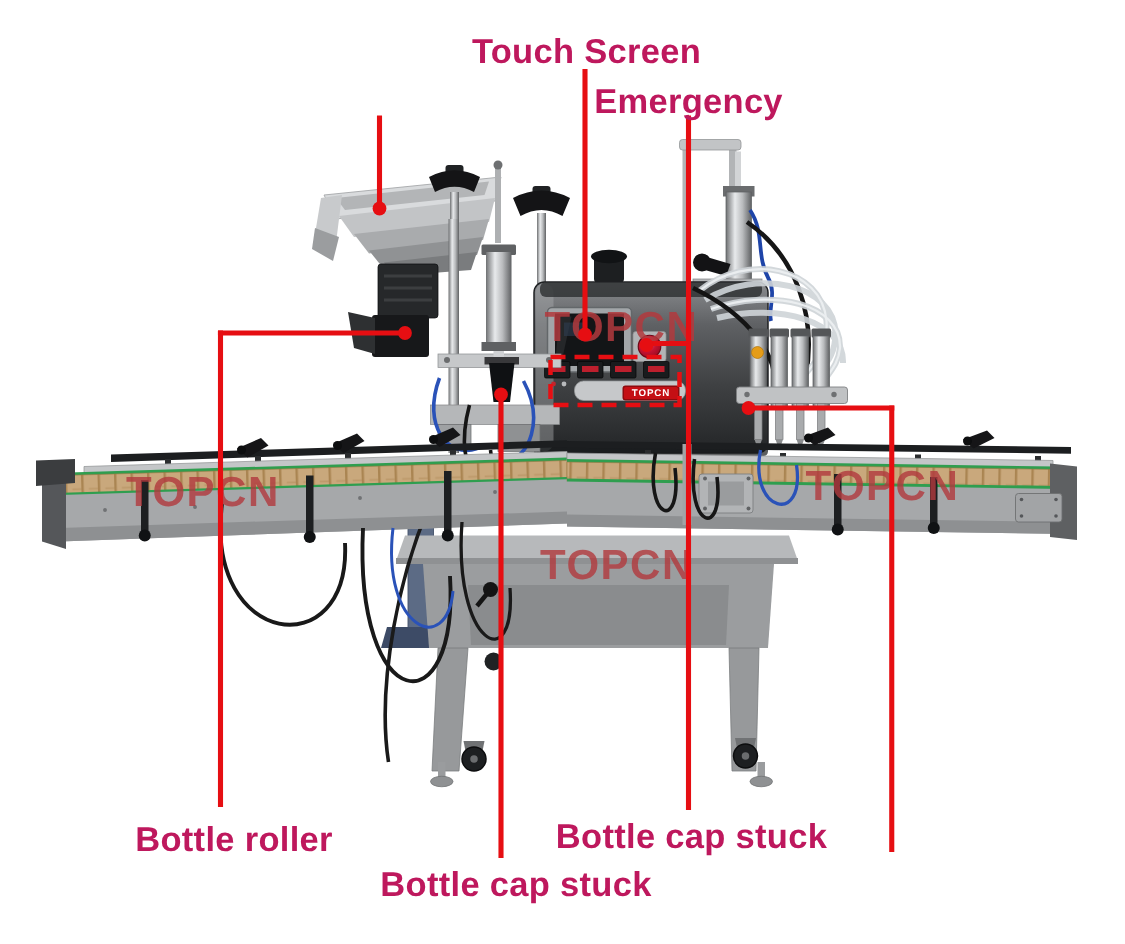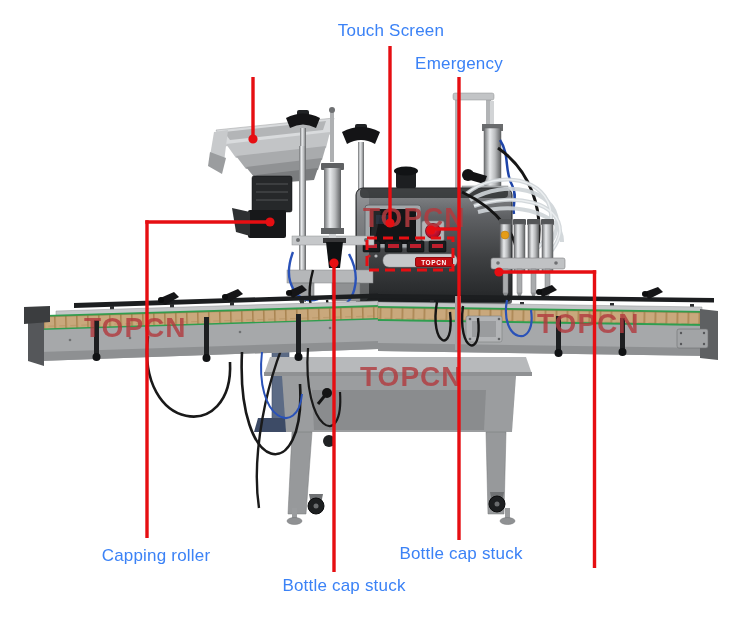--- a/index.html
+++ b/index.html
@@ -1,20 +1,20 @@
 <!DOCTYPE html>
 <html><head>
 <meta charset="utf-8">
 <style>
   html,body{margin:0;padding:0;background:#fff;}
   #stage{position:relative;width:750px;height:629px;background:#fff;overflow:hidden;
          font-family:"Liberation Sans",sans-serif;}
   #stage svg{position:absolute;left:0;top:0;}
   .label{position:absolute;transform:translateX(-50%);white-space:nowrap;
-         font-weight:400;font-size:17px;color:#3b82f6;z-index:4;letter-spacing:.2px;}
+         font-weight:700;font-size:23px;color:#be185d;z-index:4;letter-spacing:.2px;}
   .wm{position:absolute;z-index:2;font-weight:700;font-size:28px;letter-spacing:1px;
       color:#b23a3e;opacity:.8;pointer-events:none;}
   .wm.dark{opacity:.85;}
   #brand-plate{position:absolute;left:415px;top:257px;width:38px;height:10px;z-index:2;
       background:#c40f14;color:#fff;font-size:6.5px;font-weight:700;line-height:10px;
       text-align:center;letter-spacing:.6px;border-radius:2px;border:1px solid #8d0a0e;box-sizing:border-box;}
   #annot-layer{z-index:3;}
   #machine-layer{z-index:1;}
 </style>
 </head>
@@ -311,16 +311,16 @@
       <circle cx="431" cy="230" r="4.6"></circle>
       <circle cx="334" cy="263" r="4.6"></circle>
       <circle cx="270" cy="222" r="4.6"></circle>
       <circle cx="499" cy="272" r="4.6"></circle>
     </g>
     <rect x="367" y="238" width="86" height="32" fill="none" stroke="#e60e12" stroke-width="3" stroke-dasharray="10 6"></rect>
   </svg>
 
   <div class="label" style="left:391px;top:21px;">Touch Screen</div>
   <div class="label" style="left:459px;top:54px;">Emergency</div>
-  <div class="label" style="left:156px;top:546px;">Capping roller</div>
+  <div class="label" style="left:156px;top:546px;">Bottle roller</div>
   <div class="label" style="left:344px;top:576px;">Bottle cap stuck</div>
   <div class="label" style="left:461px;top:544px;">Bottle cap stuck</div>
 </div>
 
 </body></html>

